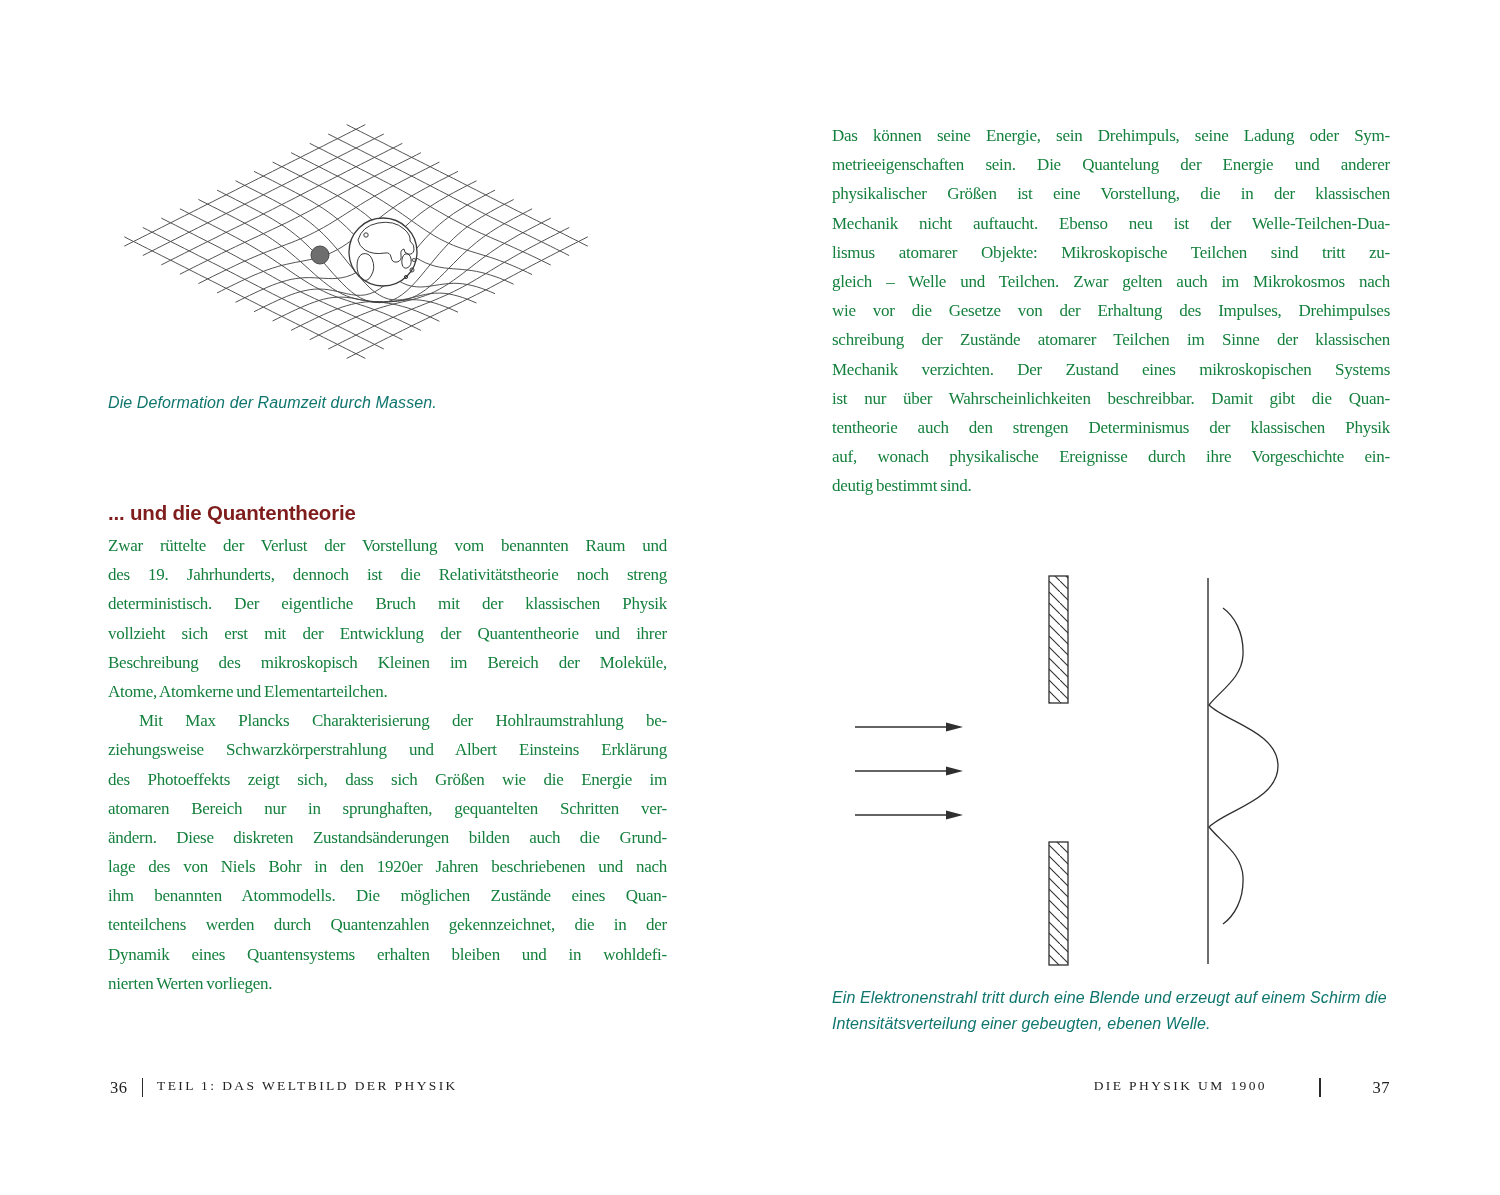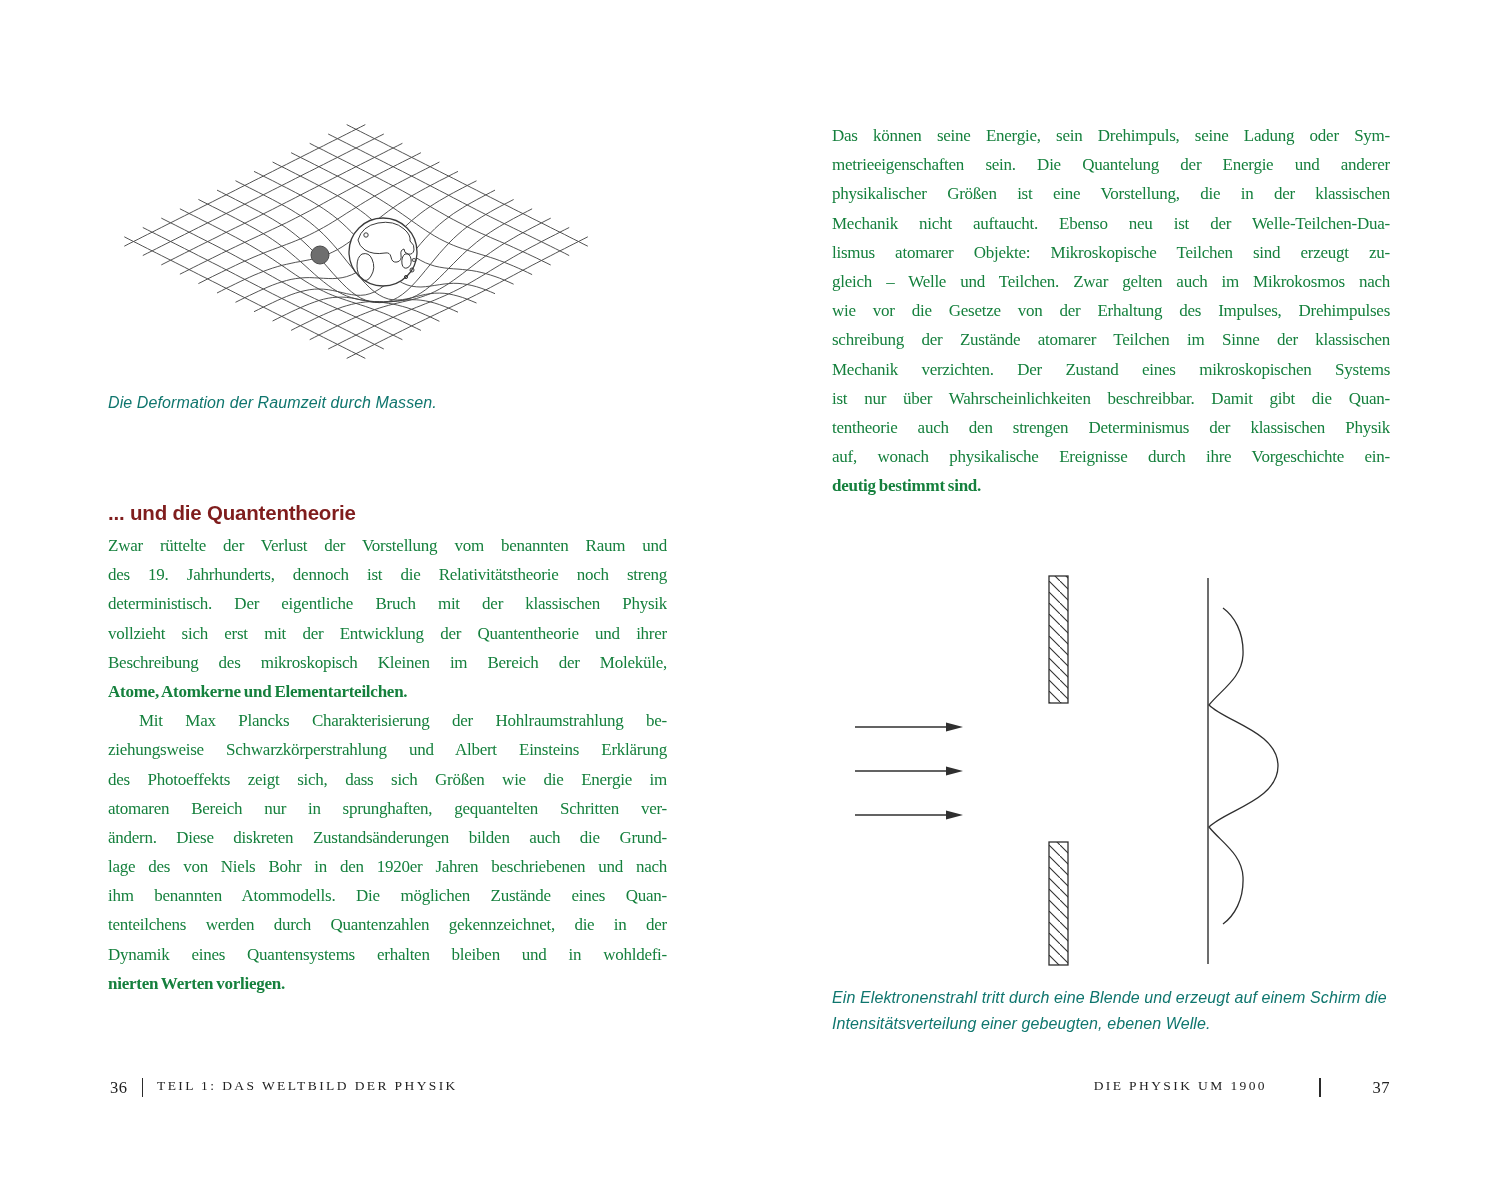--- a/index.html
+++ b/index.html
@@ -11,21 +11,21 @@
   .abs{position:absolute;}
   
   .body-text{
     font-size:17px;line-height:29.2px;letter-spacing:-0.25px;word-spacing:-1px;
     color:#15803d;
   }
   .line{
     text-align:justify;text-align-last:justify;
     height:29.2px;overflow:hidden;white-space:normal;
   }
-  .line.last{text-align-last:left;font-weight:bold;}
+  .line.last{text-align-last:left;}
   .para.indent .line:first-child{text-indent:31px;}
   
   .caption{
     font-family:"Liberation Sans",sans-serif;font-style:italic;
     font-size:16px;line-height:26px;color:#0f766e;letter-spacing:0.1px;
   }
   .cap-line{white-space:nowrap;}
   
   .heading{
     font-family:"Liberation Sans",sans-serif;font-weight:bold;
@@ -129,21 +129,21 @@
   </section>
 
   <section>
 
     <div class="abs body-text" style="left:832px;top:121px;width:558px;">
       <div class="para">
           <div class="line">Das können seine Energie, sein Drehimpuls, seine Ladung oder Sym-</div>
           <div class="line">metrieeigenschaften sein. Die Quantelung der Energie und anderer</div>
           <div class="line">physikalischer Größen ist eine Vorstellung, die in der klassischen</div>
           <div class="line">Mechanik nicht auftaucht. Ebenso neu ist der Welle-Teilchen-Dua-</div>
-          <div class="line">lismus atomarer Objekte: Mikroskopische Teilchen sind erzeugt zu-</div>
+          <div class="line">lismus atomarer Objekte: Mikroskopische Teilchen sind tritt zu-</div>
           <div class="line">gleich – Welle und Teilchen. Zwar gelten auch im Mikrokosmos nach</div>
           <div class="line">wie vor die Gesetze von der Erhaltung des Impulses, Drehimpulses</div>
           <div class="line">schreibung der Zustände atomarer Teilchen im Sinne der klassischen</div>
           <div class="line">Mechanik verzichten. Der Zustand eines mikroskopischen Systems</div>
           <div class="line">ist nur über Wahrscheinlichkeiten beschreibbar. Damit gibt die Quan-</div>
           <div class="line">tentheorie auch den strengen Determinismus der klassischen Physik</div>
           <div class="line">auf, wonach physikalische Ereignisse durch ihre Vorgeschichte ein-</div>
           <div class="line last">deutig bestimmt sind.</div>
         </div>
     </div>

